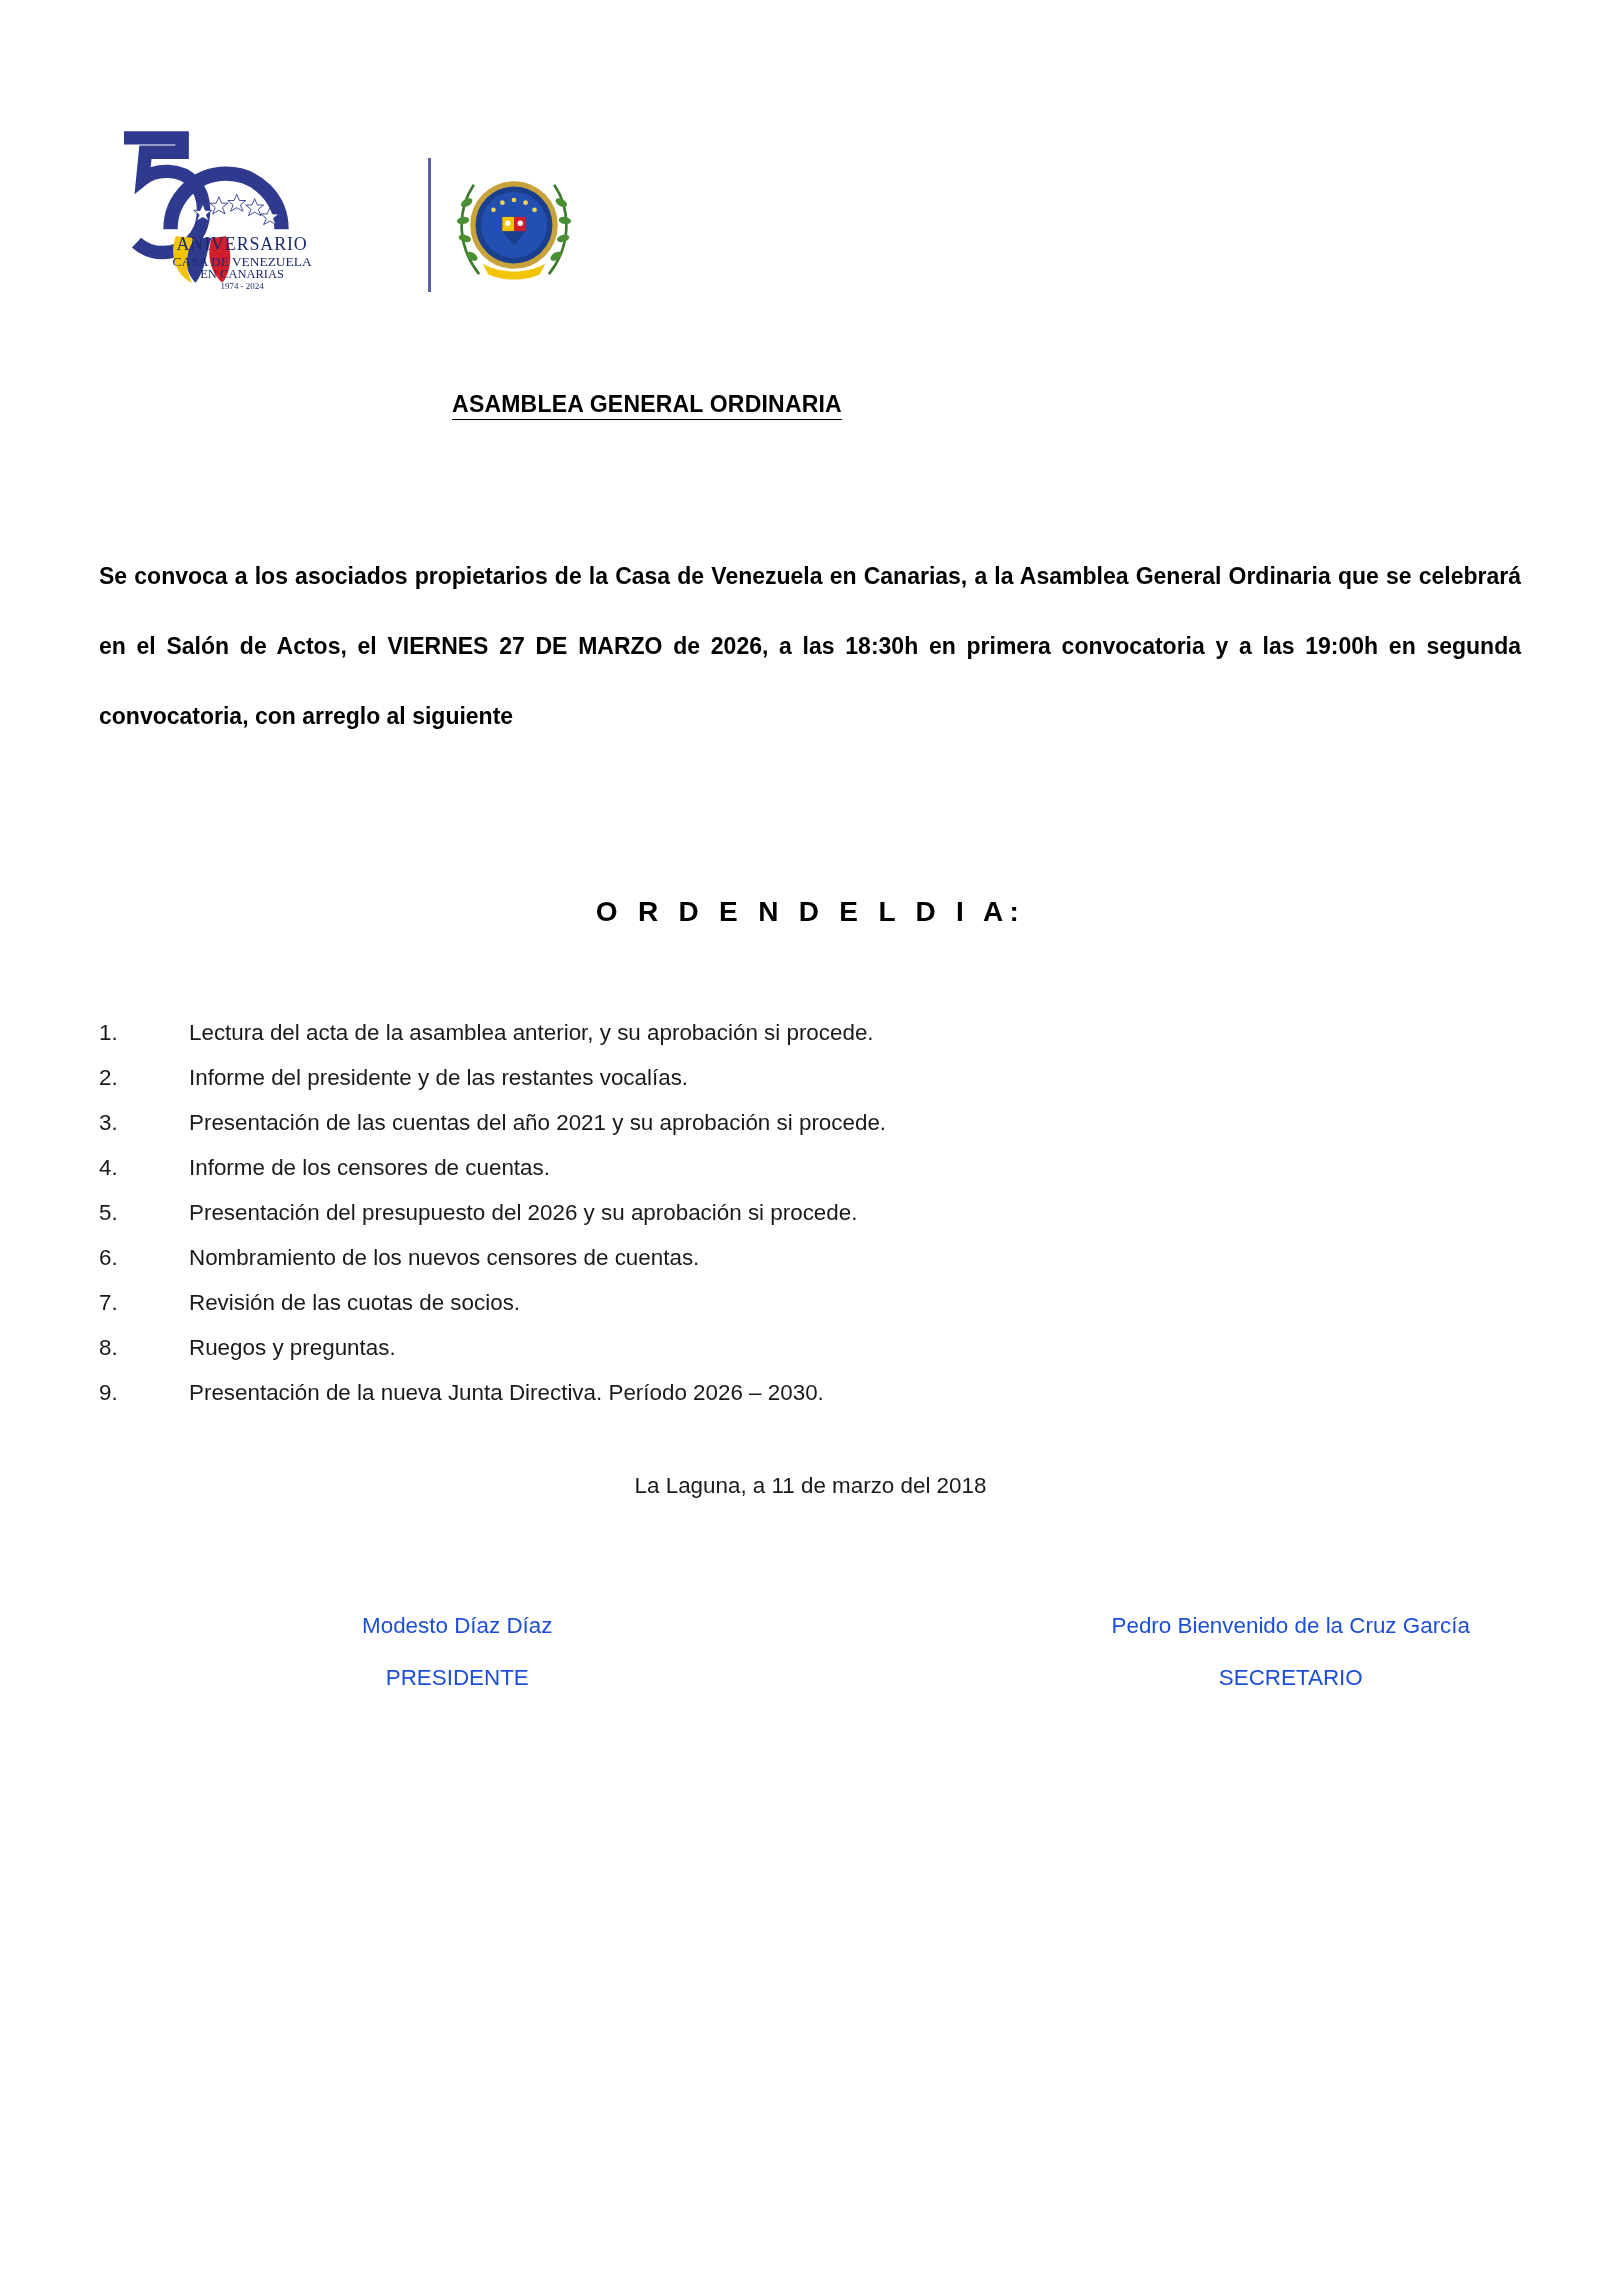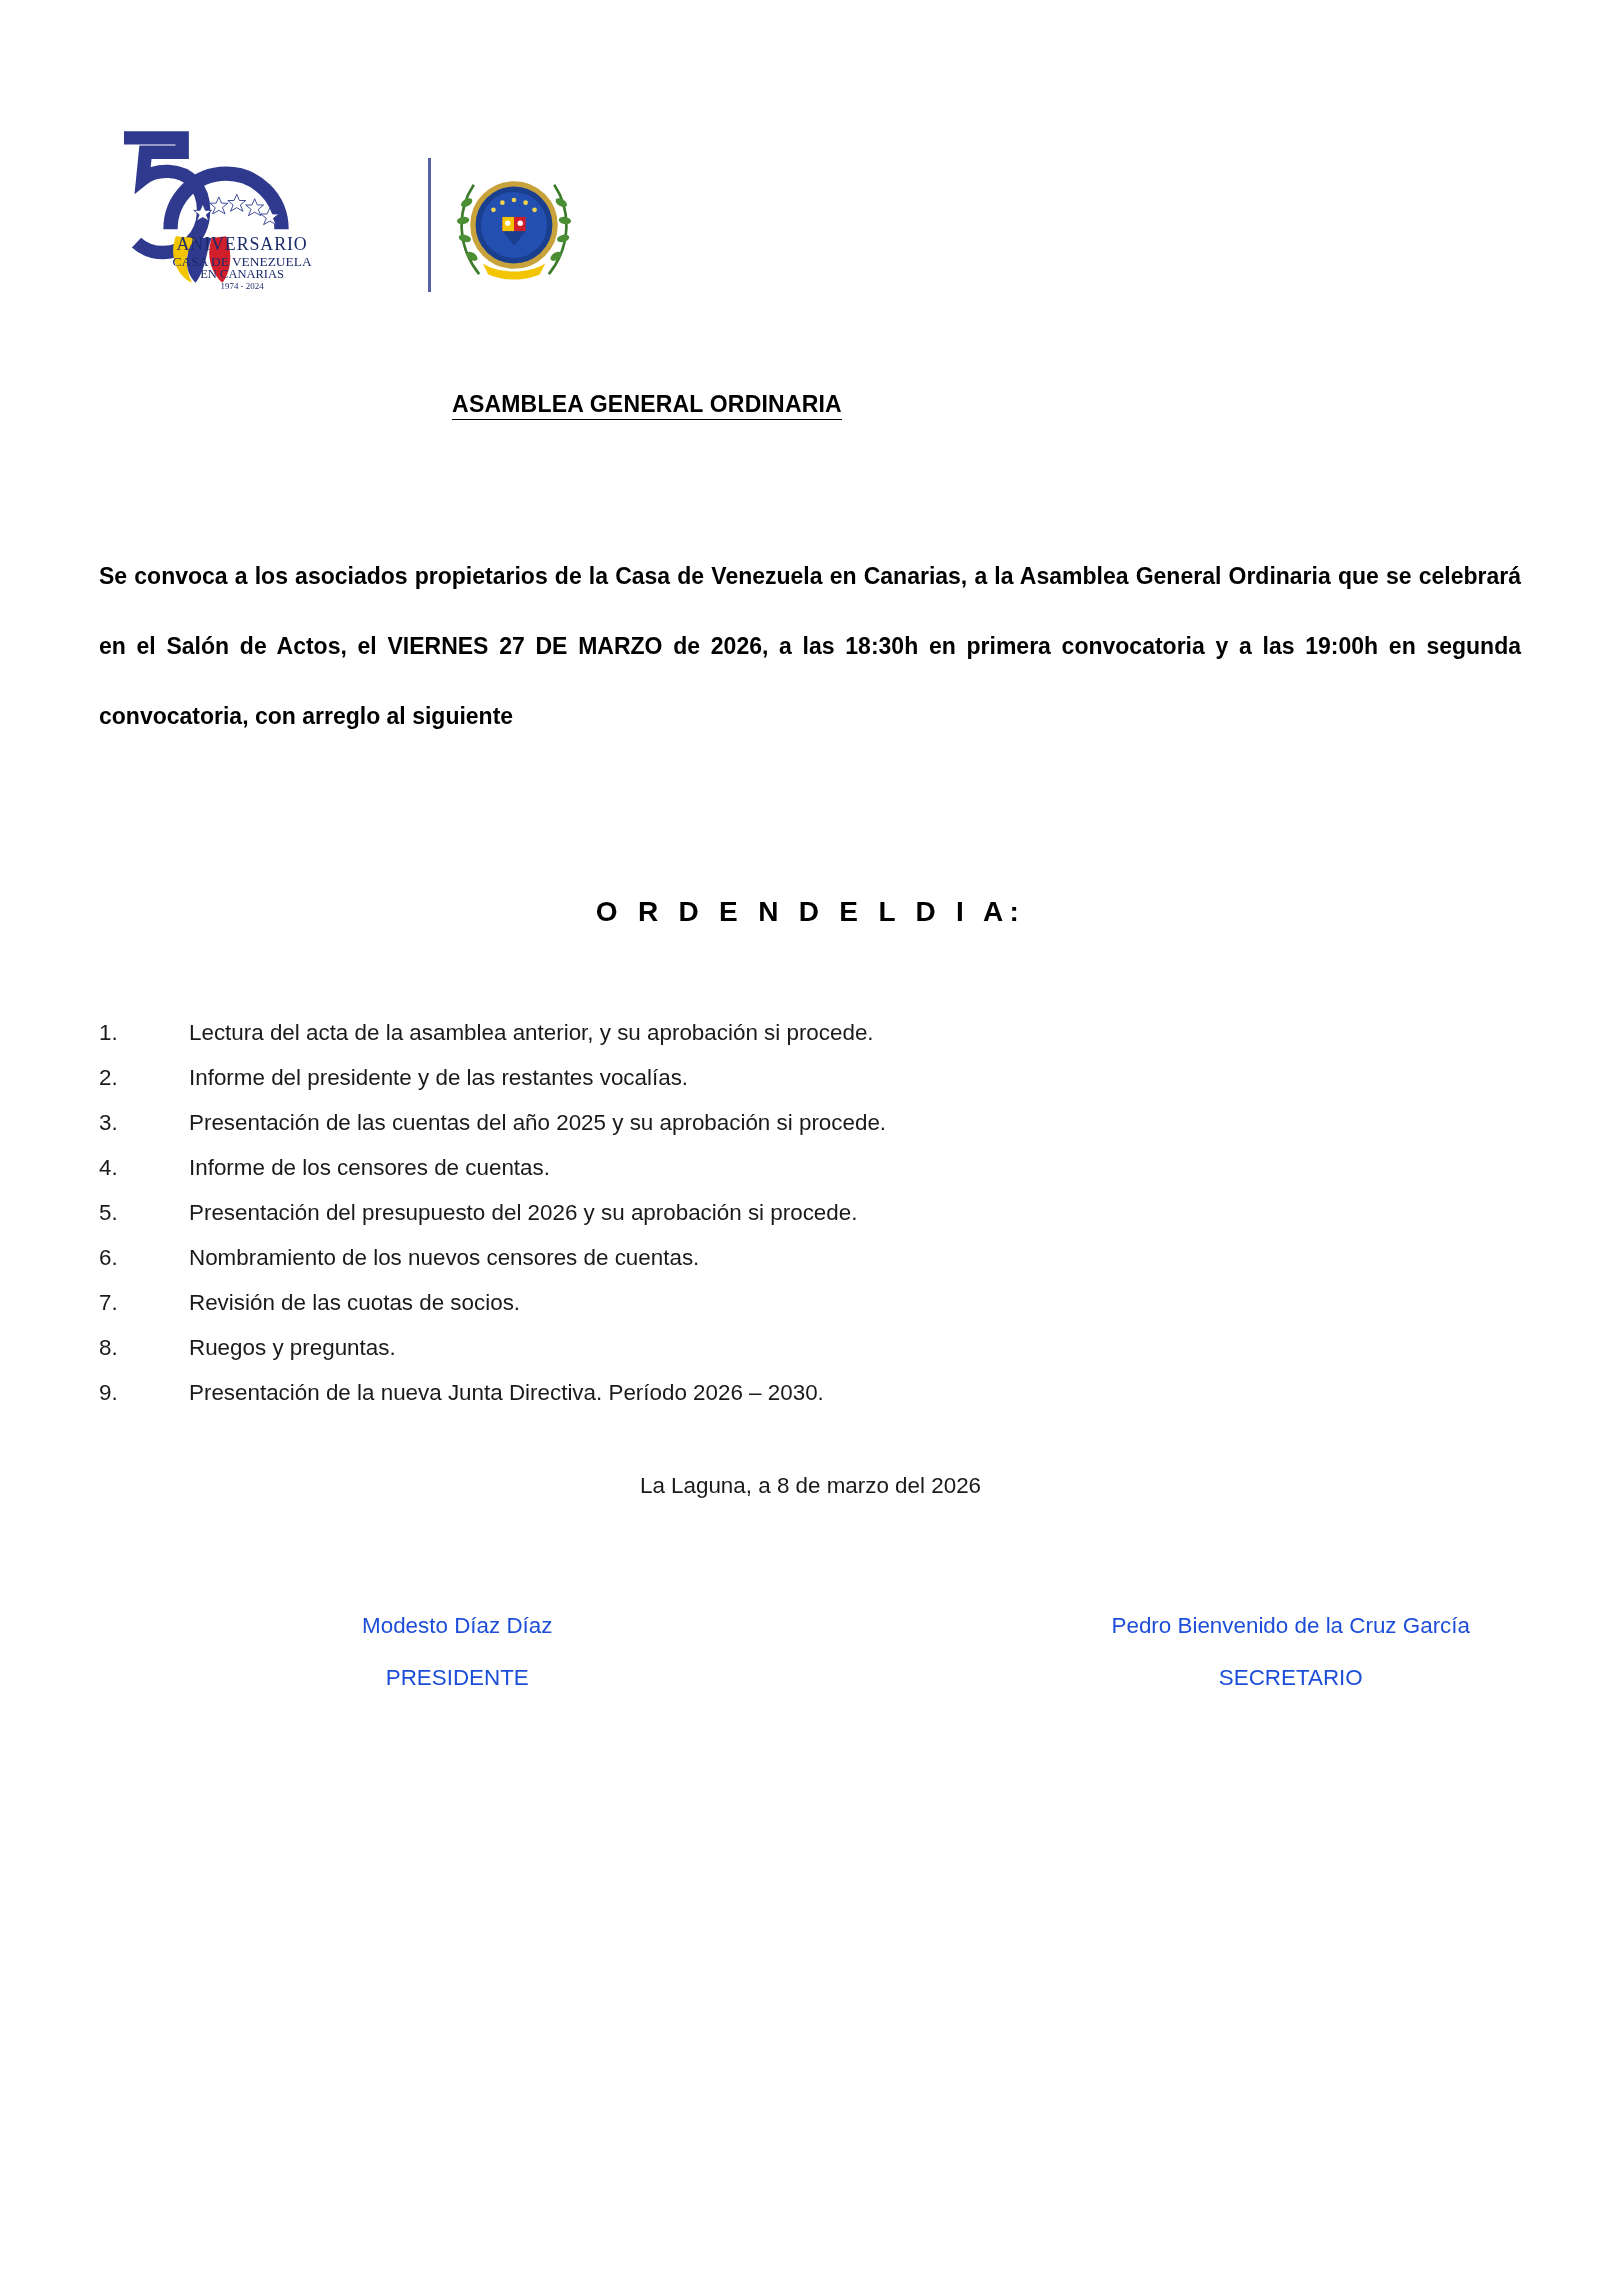--- a/index.html
+++ b/index.html
@@ -241,21 +241,21 @@
     <div class="agenda-item">
       <div class="agenda-num">1.</div>
       <div class="agenda-text">Lectura del acta de la asamblea anterior, y su aprobación si procede.</div>
     </div>
     <div class="agenda-item">
       <div class="agenda-num">2.</div>
       <div class="agenda-text">Informe del presidente y de las restantes vocalías.</div>
     </div>
     <div class="agenda-item">
       <div class="agenda-num">3.</div>
-      <div class="agenda-text">Presentación de las cuentas del año 2025 y su aprobación si procede.</div>
+      <div class="agenda-text">Presentación de las cuentas del año 2021 y su aprobación si procede.</div>
     </div>
     <div class="agenda-item">
       <div class="agenda-num">4.</div>
       <div class="agenda-text">Informe de los censores de cuentas.</div>
     </div>
     <div class="agenda-item">
       <div class="agenda-num">5.</div>
       <div class="agenda-text">Presentación del presupuesto del 2026 y su aprobación si procede.</div>
     </div>
     <div class="agenda-item">
@@ -269,21 +269,21 @@
     <div class="agenda-item">
       <div class="agenda-num">8.</div>
       <div class="agenda-text">Ruegos y preguntas.</div>
     </div>
     <div class="agenda-item">
       <div class="agenda-num">9.</div>
       <div class="agenda-text"> Presentación de la nueva Junta Directiva. Período 2026 – 2030.</div>
     </div>
   </div>
 
-  <div class="place-date">La Laguna, a 8 de marzo del 2026</div>
+  <div class="place-date">La Laguna, a 11 de marzo del 2018</div>
 
   <div class="signatures">
     <div class="sig sig-left">
       <div class="sig-name">Modesto Díaz Díaz</div>
       <div class="sig-role">PRESIDENTE</div>
     </div>
     <div class="sig sig-right">
       <div class="sig-name">Pedro Bienvenido de la Cruz García</div>
       <div class="sig-role">SECRETARIO</div>
     </div>

